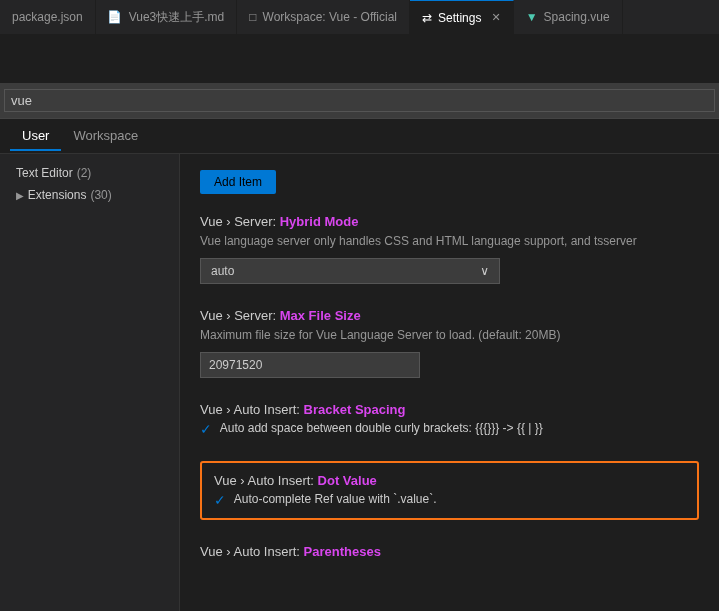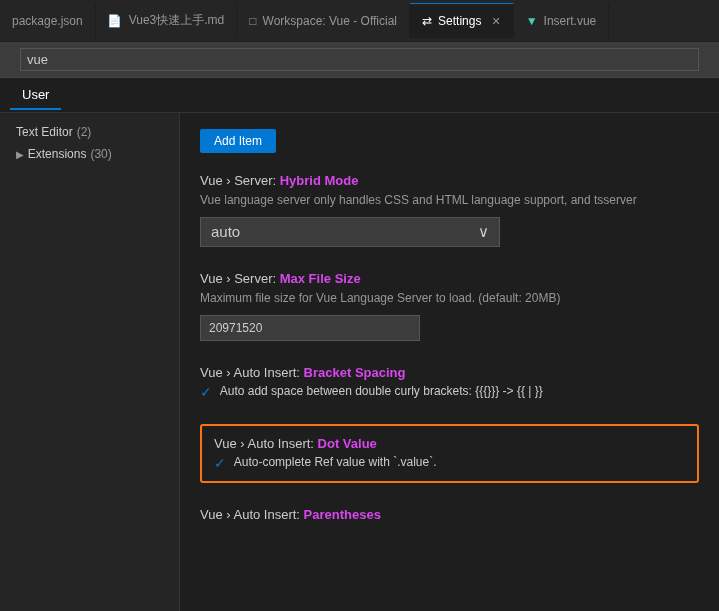--- a/index.html
+++ b/index.html
@@ -11,21 +11,21 @@
       width: 719px;
       height: 611px;
       overflow: hidden;
     }
 
     
     .tab-bar {
       display: flex;
       align-items: center;
       background: #252526;
-      height: 42px;
+      height: 35px;
       border-bottom: 1px solid #1e1e1e;
       overflow: hidden;
     }
     .tab {
       display: flex;
       align-items: center;
       padding: 0 12px;
       height: 35px;
       border-right: 1px solid #1e1e1e;
       color: #969696;
@@ -42,22 +42,23 @@
     .tab-close {
       font-size: 11px;
       color: #969696;
       margin-left: 4px;
       cursor: pointer;
     }
 
     
     .search-bar {
       background: #3c3c3c;
-      padding: 6px 20px;
+      padding: 6px 4px;
       border-bottom: 1px solid #444;
+      margin-top: 48px;
     }
     .search-input {
       background: #3c3c3c;
       border: 1px solid #555;
       color: #cccccc;
       font-size: 13px;
       padding: 3px 6px;
       outline: none;
       width: 100%;
     }
@@ -116,21 +117,21 @@
     .main-content {
       flex: 1;
       overflow-y: auto;
       padding: 16px 20px;
       background: #1e1e1e;
     }
 
     
     .add-item-btn {
       background: #0078d4;
-      color: #ffffff;
+      color: #000000;
       border: none;
       padding: 5px 14px;
       font-size: 12px;
       cursor: pointer;
       margin-bottom: 20px;
       border-radius: 2px;
     }
 
     
     .setting-section {
@@ -156,21 +157,21 @@
     .setting-dropdown {
       display: flex;
       align-items: center;
       justify-content: space-between;
       background: #3c3c3c;
       border: 1px solid #555;
       padding: 5px 10px;
       width: 300px;
       cursor: pointer;
       color: #cccccc;
-      font-size: 15px;
+      font-size: 12px;
     }
 
     
     .setting-input {
       background: #3c3c3c;
       border: 1px solid #555;
       color: #cccccc;
       font-size: 12px;
       padding: 5px 8px;
       width: 220px;
@@ -221,31 +222,34 @@
     <span>□</span>
     <span>Workspace: Vue - Official</span>
   </div>
   <div class="tab active">
     <span>⇄</span>
     <span>Settings</span>
     <span class="tab-close">✕</span>
   </div>
   <div class="tab">
     <span style="color:#4ec9b0;">▼</span>
-    <span>Insert.vue</span>
+    <span>Spacing.vue</span>
   </div>
 </div>
 
 <div class="search-bar">
   <input class="search-input" value="vue" placeholder="Search settings" style="">
 </div>
 
 <div class="settings-tabs">
   <div class="settings-tab active">
     <span>User</span>
+  </div>
+  <div class="settings-tab">
+    <span>Workspace</span>
   </div>
 </div>
 
 <div class="content-area">
 
   <div class="sidebar">
     <div class="sidebar-item">
       <span>Text Editor</span>
       <span style="color:#969696;">(2)</span>
     </div>

